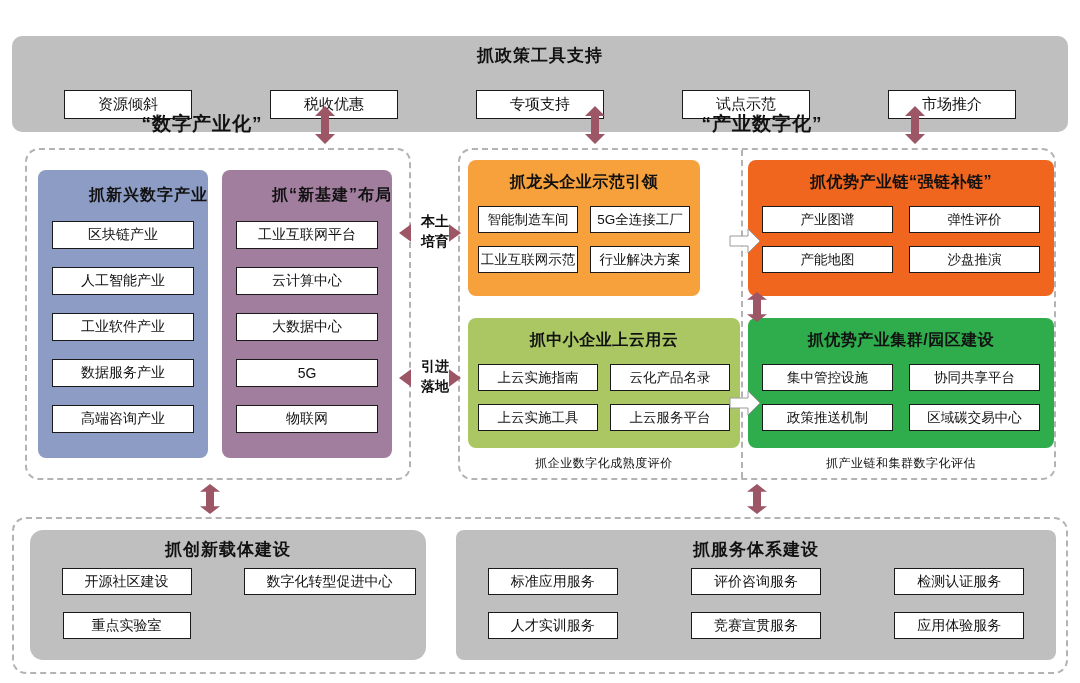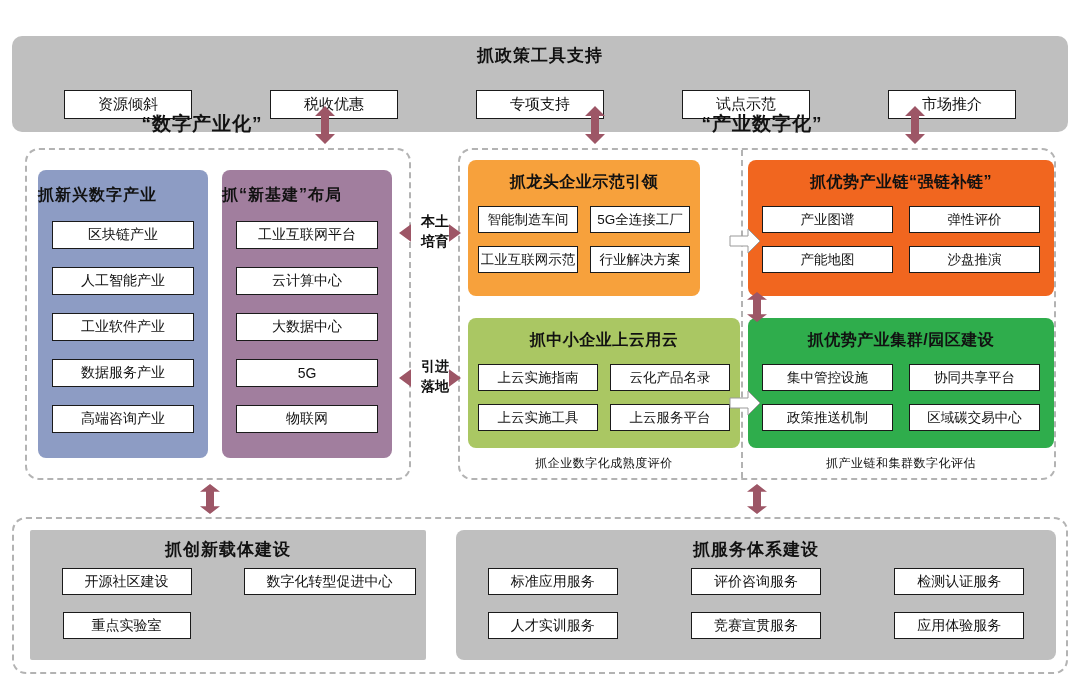--- a/index.html
+++ b/index.html
@@ -19,21 +19,21 @@
   .arrow-v { position:absolute; width:20px; height:38px; z-index:2; background:var(--arrow,#9d5666);
     clip-path:polygon(50% 0,100% 26%,70% 26%,70% 74%,100% 74%,50% 100%,0 74%,30% 74%,30% 26%,0 26%); }
   .arrow-h { position:absolute; width:62px; height:20px; z-index:2; background:var(--arrow,#9d5666);
     clip-path:polygon(0 50%,22% 0,22% 30%,78% 30%,78% 0,100% 50%,78% 100%,78% 70%,22% 70%,22% 100%); }
   .conn-label { position:absolute; width:38px; background:#ffffff; text-align:right; font-size:14px; font-weight:700; line-height:1.45; z-index:3; }
 
   .dashed-box { position:absolute; border:2px dashed var(--dashed-border,#b3b3b3); border-radius:14px; }
   .dashed-divider { position:absolute; width:0; border-left:2px dashed var(--dashed-border,#b3b3b3); }
 
   .col-panel { position:absolute; width:170px; height:288px; border-radius:8px; padding-top:15px; }
-  .col-title { text-align:left; font-size:16px; font-weight:700; letter-spacing:1px; line-height:19px; margin-bottom:17px; }
+  .col-title { text-align:right; font-size:16px; font-weight:700; letter-spacing:1px; line-height:19px; margin-bottom:17px; }
   .col-items { display:flex; flex-direction:column; align-items:center; gap:18px; }
   .col-items .wbox { width:142px; height:28px; }
 
   .quad { position:absolute; border-radius:8px; padding-top:12px; }
   .quad-title { text-align:center; font-size:16px; font-weight:700; letter-spacing:0.5px; line-height:19px; }
   .quad-grid { display:grid; grid-template-columns:1fr 1fr; gap:13px 12px; padding:0 10px; margin-top:15px; }
   .quad-grid .wbox { height:27px; font-size:13.5px; }
 
   .white-arrow { position:absolute; z-index:3; }
 
@@ -149,21 +149,21 @@
   <div class="arrow-v" style="left:747px; top:292px; height:30px;"></div>
 
   <div class="footer-label" style="left:462px; top:455px; width:284px;">抓企业数字化成熟度评价</div>
   <div class="footer-label" style="left:748px; top:455px; width:306px;">抓产业链和集群数字化评估</div>
 
   <div class="arrow-v" style="left:200px; top:484px; height:30px;"></div>
   <div class="arrow-v" style="left:747px; top:484px; height:30px;"></div>
 
   <div class="dashed-box" style="left:12px; top:517px; width:1056px; height:157px;"></div>
 
-  <div class="panel" style="left:30px; top:530px; width:396px; height:130px; border-radius:2px;">
+  <div class="panel" style="left:30px; top:530px; width:396px; height:130px; border-radius:13px;">
     <div class="panel-title">抓创新载体建设</div>
     <div class="grid-2">
       <div class="wbox">开源社区建设</div>
       <div class="wbox">数字化转型促进中心</div>
       <div class="wbox">重点实验室</div>
     </div>
   </div>
 
   <div class="panel" style="left:456px; top:530px; width:600px; height:130px; border-radius:8px;">
     <div class="panel-title">抓服务体系建设</div>

